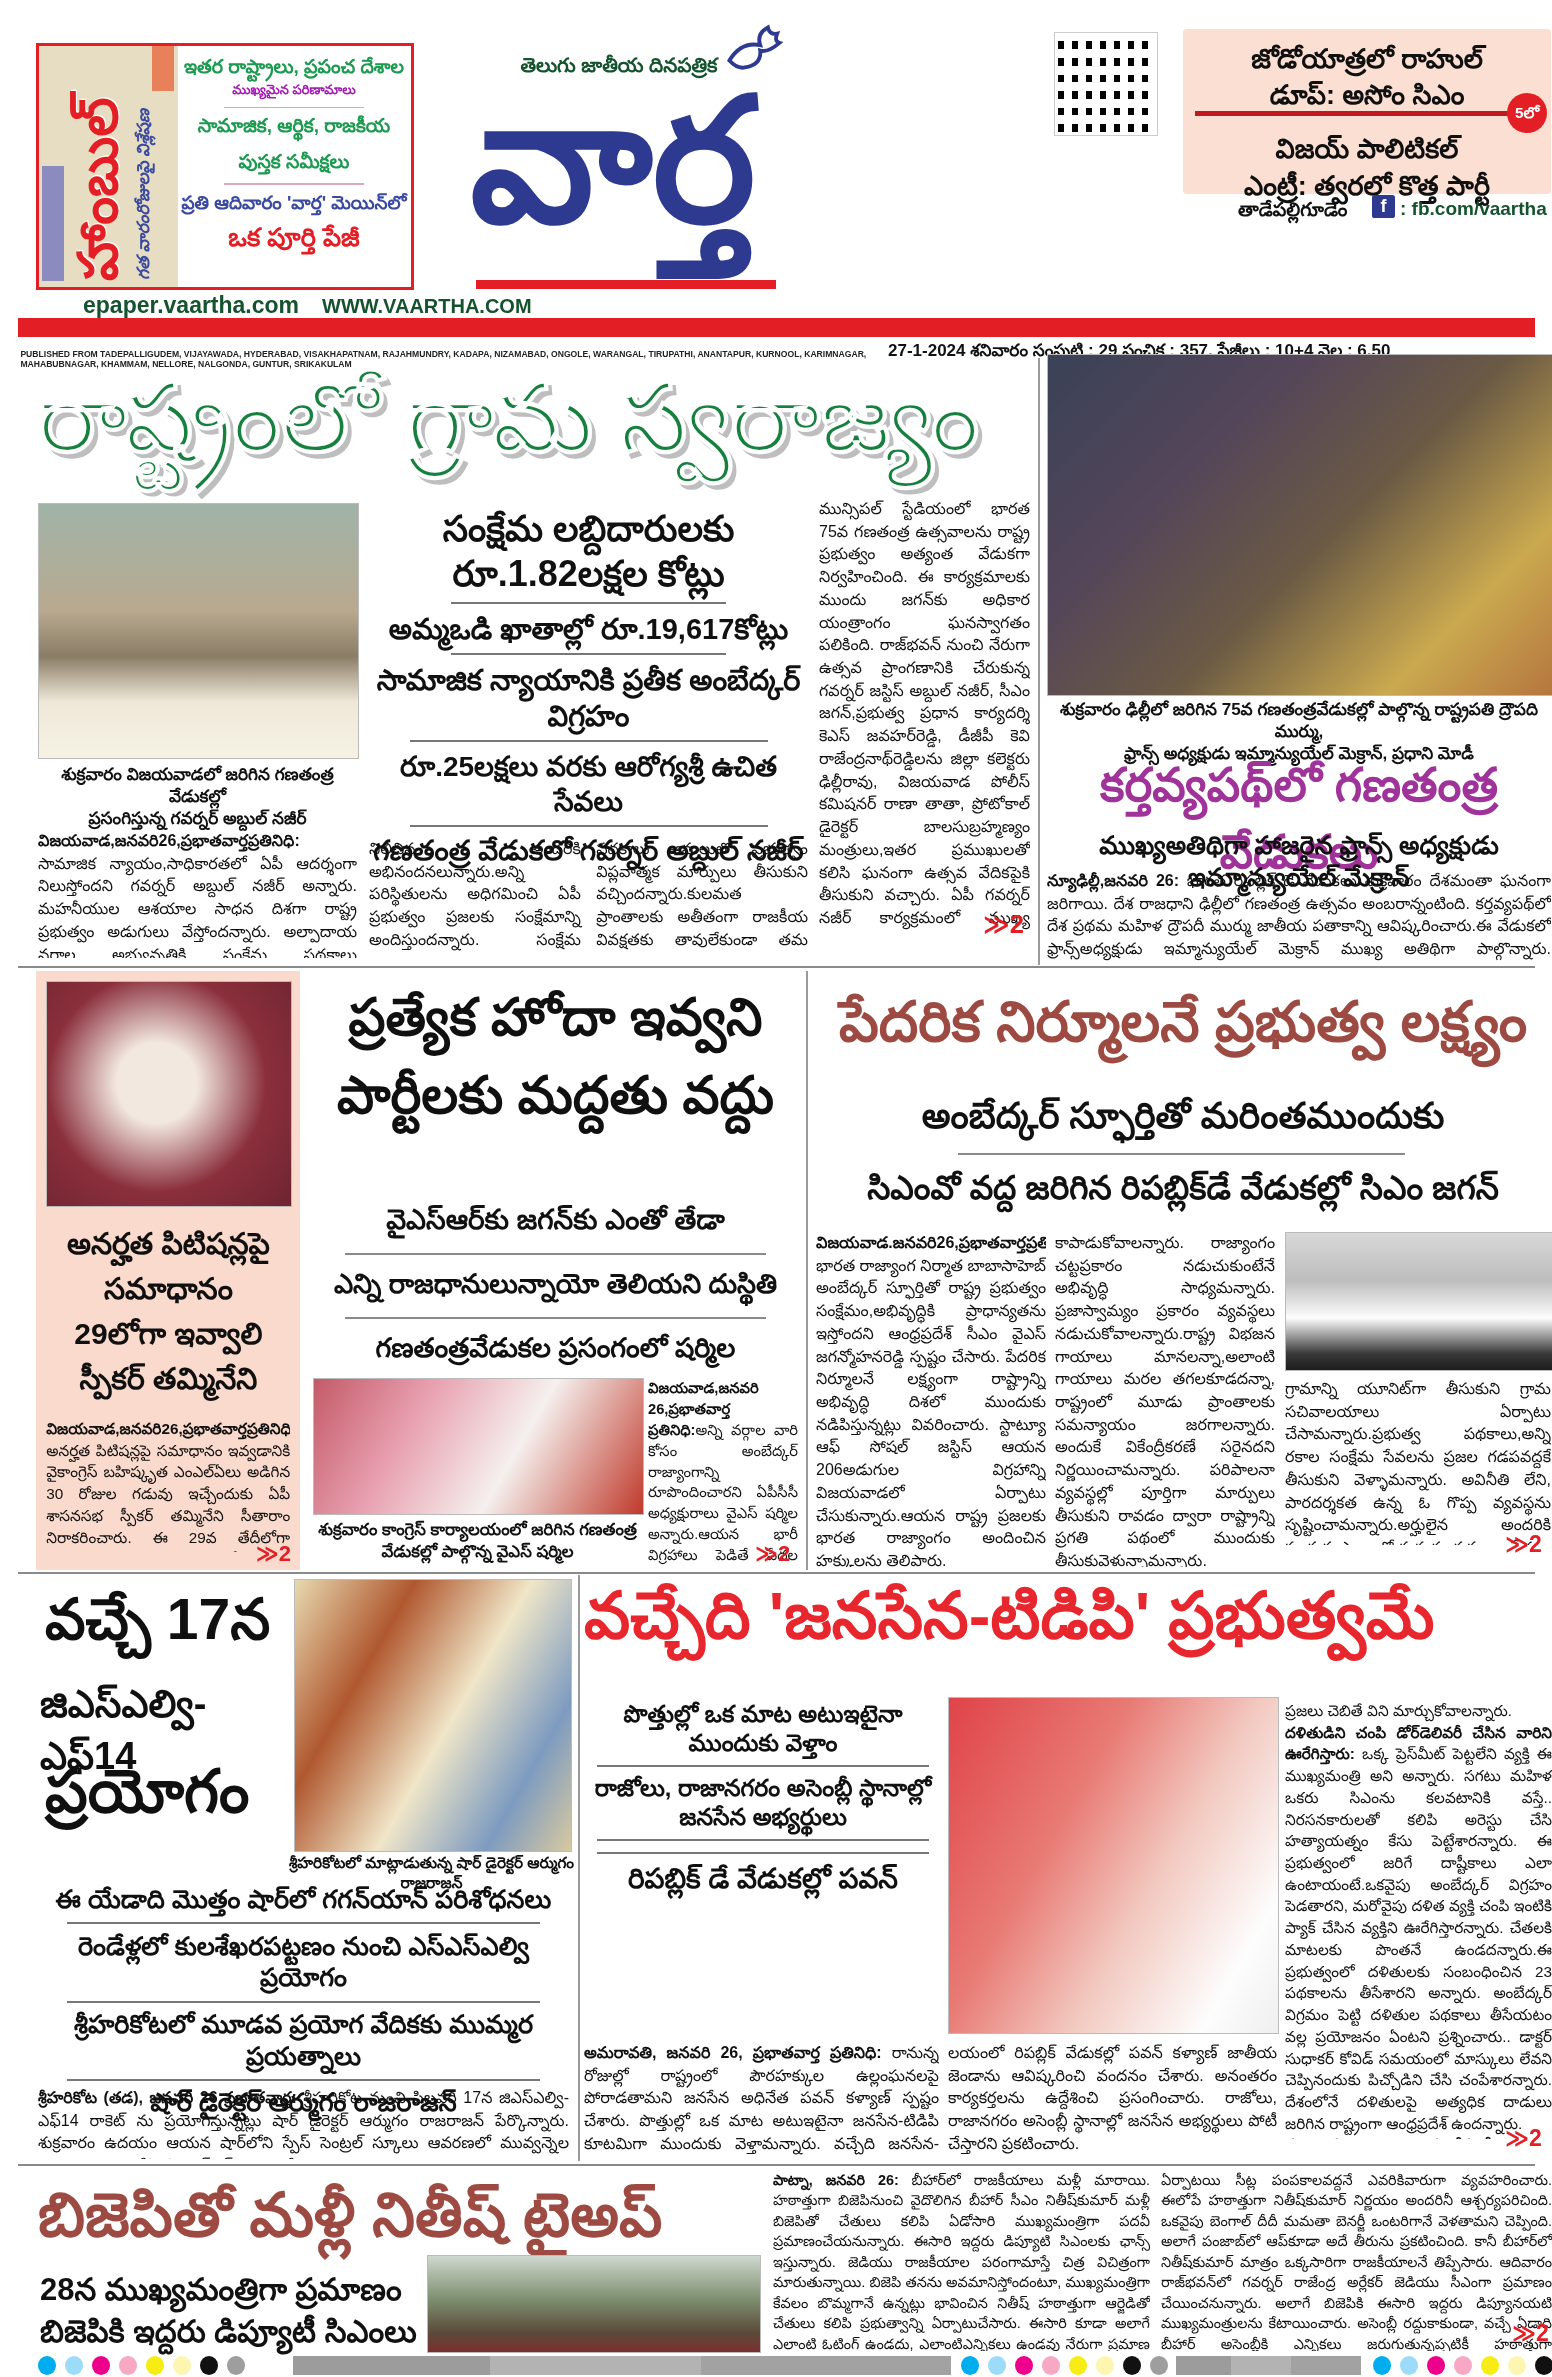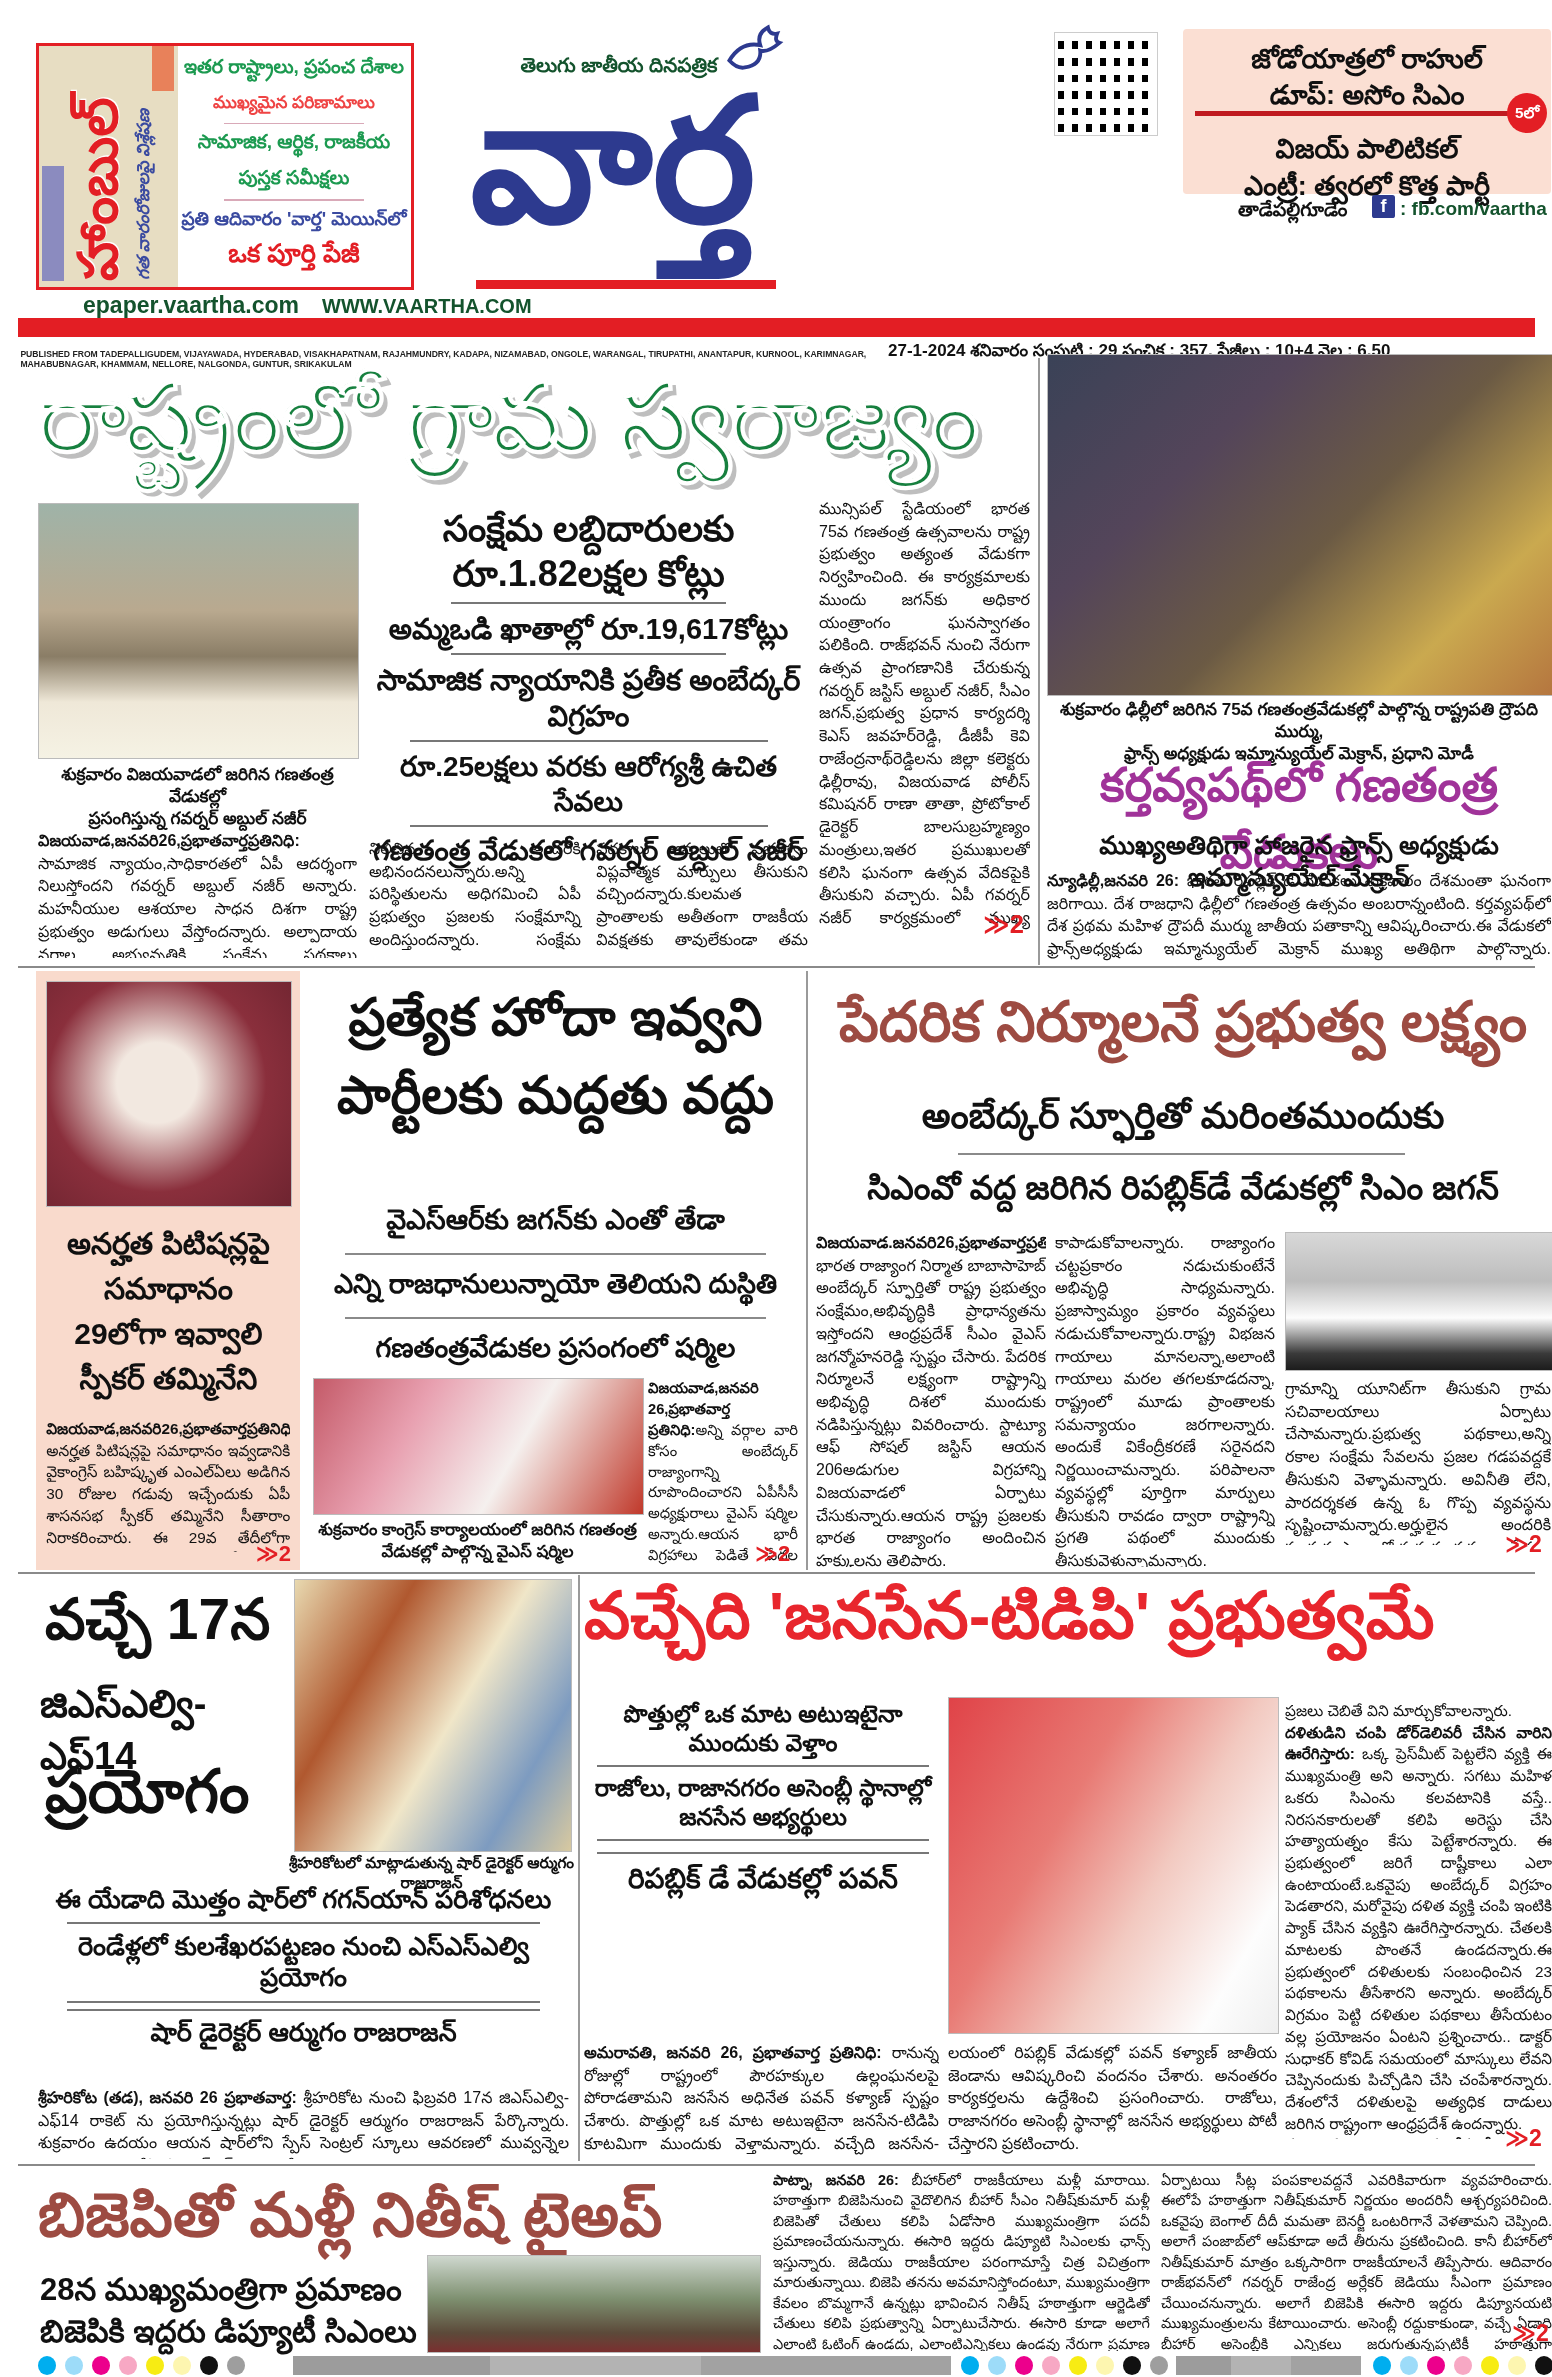--- a/index.html
+++ b/index.html
@@ -43,21 +43,21 @@
 
   <div class="abs" style="left:36px;top:43px;width:372px;height:241px;border:3.2px solid #e31e24;display:flex;">
     <div class="abs" style="left:0;top:0;width:139px;height:100%;background:#e7ddc2;overflow:hidden;">
       <div class="abs" style="right:3.8px;top:0;width:22px;height:45px;background:#e8815a;"></div>
       <div class="abs" style="left:2.6px;bottom:6.4px;width:22px;height:115px;background:#8b8bbf;"></div>
       <div class="abs vert" style="left:32px;top:5.1px;height:230px;color:#e31e24;font-weight:bold;font-size:55px;line-height:1;text-shadow:1.3px 1.3px 0 #fff;">హాంబుల్</div>
       <div class="abs vert" style="left:93px;top:3.8px;height:230px;color:#3a4aa0;font-weight:bold;font-size:17px;font-style:italic;">గత వారంరోజులపై విశ్లేషణ</div>
     </div>
     <div class="abs ctr" style="left:139px;top:0;width:232px;height:100%;background:#fff;">
       <div style="color:#1c9a50;font-weight:bold;font-size:19px;margin-top:10.2px;">ఇతర రాష్ట్రాలు, ప్రపంచ దేశాల</div>
-      <div style="color:#ef4444;font-weight:bold;font-size:17px;margin-top:11px;">ముఖ్యమైన పరిణామాలు</div>
+      <div style="color:#a21caf;font-weight:bold;font-size:13px;margin-top:0;">ముఖ్యమైన పరిణామాలు</div>
       <div class="subrule" style="width:140px;background:#d9a9b8;"></div>
       <div style="color:#1c9a50;font-weight:bold;font-size:19px;">సామాజిక, ఆర్థిక, రాజకీయ</div>
       <div style="color:#1c9a50;font-weight:bold;font-size:19px;margin-top:10px;">పుస్తక సమీక్షలు</div>
       <div class="subrule" style="width:140px;background:#d9a9b8;"></div>
       <div style="color:#3a4aa0;font-weight:bold;font-size:18.5px;">ప్రతి ఆదివారం 'వార్త' మెయిన్‌లో</div>
       <div style="color:#e31e24;font-weight:bold;font-size:25.5px;margin-top:5.1px;">ఒక పూర్తి పేజీ</div>
     </div>
   </div>
 
   <a class="abs red b" style="left:83px;top:292px;font-size:23px;text-decoration:none;">epaper.vaartha.com</a>
@@ -201,20 +201,21 @@
   <div class="abs hd-black" style="left:40px;top:1683px;width:255px;font-size:38px;">జిఎస్ఎల్వి-ఎఫ్14</div>
   <div class="abs hd-black" style="left:45px;top:1757px;width:249px;font-size:60px;">ప్రయోగం</div>
   <div class="abs photo" style="left:294px;top:1579px;width:276px;height:271px;
               background:linear-gradient(120deg,#e8d9b0 0%,#b0582f 28%,#f0e6c8 55%,#7d9bc0 80%,#d8c9a0 100%);"></div>
   <div class="abs cap" style="left:286px;top:1853px;width:291px;font-size:15.3px;">శ్రీహరికోటలో మాట్లాడుతున్న షార్ డైరెక్టర్ ఆర్ముగం రాజరాజన్</div>
   <div class="abs ctr" style="left:38px;top:1884px;width:531px;">
     <div class="sub" style="font-size:25.5px;">ఈ యేడాది మొత్తం షార్‌లో గగన్‌యాన్ పరిశోధనలు</div>
     <div class="subrule" style="width:473px;"></div>
     <div class="sub" style="font-size:25.5px;">రెండేళ్లలో కులశేఖరపట్టణం నుంచి ఎస్ఎస్ఎల్వి ప్రయోగం</div>
     <div class="subrule" style="width:473px;"></div>
+    <div class="sub" style="font-size:25.5px;">శ్రీహరికోటలో మూడవ ప్రయోగ వేదికకు ముమ్మర ప్రయత్నాలు</div>
     <div class="subrule" style="width:473px;"></div>
     <div class="sub" style="font-size:25.5px;">షార్ డైరెక్టర్ ఆర్ముగం రాజరాజన్</div>
   </div>
   <div class="abs body jst" style="left:38px;top:2087px;width:531px;height:72px;overflow:hidden;">
     <p><span class="dl">శ్రీహరికోట (తడ), జనవరి 26 ప్రభాతవార్త:</span> <span>శ్రీహరికోట నుంచి ఫిబ్రవరి 17న జిఎస్ఎల్వి-ఎఫ్14 రాకెట్ ను ప్రయోగిస్తున్నట్లు షార్ డైరెక్టర్ ఆర్ముగం రాజరాజన్ పేర్కొన్నారు. శుక్రవారం ఉదయం ఆయన షార్‌లోని స్పేస్ సెంట్రల్ స్కూలు ఆవరణలో మువ్వన్నెల జెండాను ఎగురవేసి సిఐఎస్ఎఫ్ దళాలచే గౌరవ వందనం అందుకున్నారు. అనంతరం అక్కడ ఏర్పాటుచేసిన కార్యక్రమంలో ఆయన మాట్లాడారు.</span></p>
   </div>
 
   <div class="abs vline" style="left:578px;top:1575px;height:586px;"></div>
 
   <div class="abs hd-red" style="left:584px;top:1566px;width:967px;font-size:65px;line-height:1.55;">వచ్చేది 'జనసేన-టిడిపి' ప్రభుత్వమే</div>

